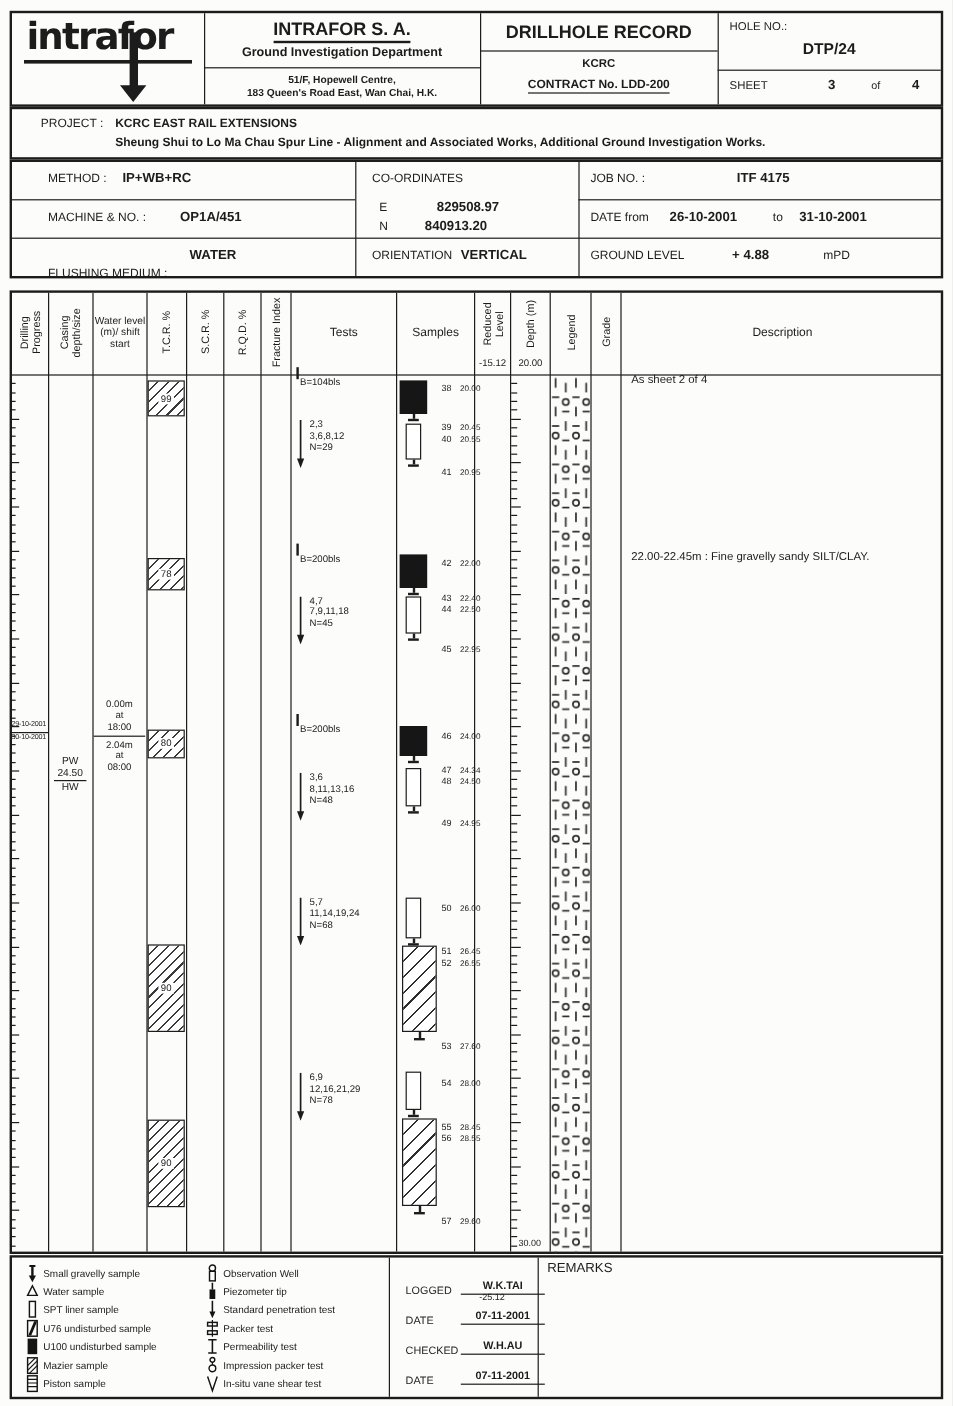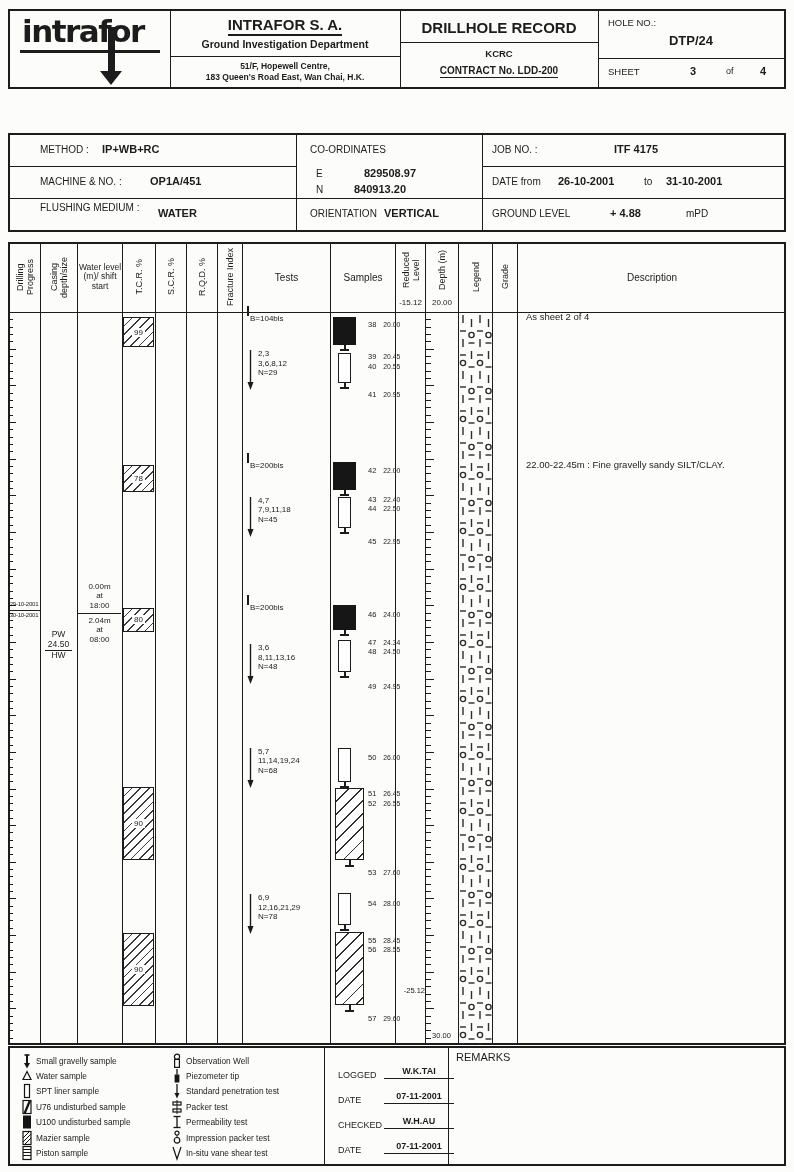--- a/index.html
+++ b/index.html
@@ -68,20 +68,25 @@
       <div class="abs" style="left:10px;top:6px;font-size:9.5px">HOLE NO.:</div>
       <div class="abs c bold" style="left:0;top:22px;width:186px;font-size:13px">DTP/24</div>
       <div class="hl" style="left:0;top:47px;width:186px"></div>
       <div class="abs" style="left:10px;top:55px;font-size:9.5px">SHEET</div>
       <div class="abs bold" style="left:92px;top:54px;font-size:11px">3</div>
       <div class="abs" style="left:128px;top:55px;font-size:9px">of</div>
       <div class="abs bold" style="left:162px;top:54px;font-size:11px">4</div>
     </div>
   </div>
 
+  <div class="abs b2" style="left:8px;top:89px;width:778px;height:44px">
+    <div class="abs" style="left:24px;top:7px;font-size:10px">PROJECT :</div>
+    <div class="abs bold" style="left:86px;top:7px;font-size:10px">KCRC EAST RAIL EXTENSIONS</div>
+    <div class="abs bold" style="left:86px;top:23px;font-size:10px">Sheung Shui to Lo Ma Chau Spur Line - Alignment and Associated Works, Additional Ground Investigation Works.</div>
+  </div>
 
   <div class="abs b2" style="left:8px;top:133px;width:778px;height:99px">
     <div class="vl" style="left:286px;top:0;height:95px"></div>
     <div class="vl" style="left:472px;top:0;height:95px"></div>
     <div class="hl" style="left:0;top:31px;width:286px"></div>
     <div class="hl" style="left:472px;top:31px;width:302px"></div>
     <div class="hl" style="left:0;top:63px;width:774px"></div>
 
     <div class="abs" style="left:30px;top:9px;font-size:10px">METHOD :</div>
     <div class="abs bold" style="left:92px;top:8px;font-size:11px">IP+WB+RC</div>
@@ -93,21 +98,21 @@
     <div class="abs bold" style="left:140px;top:40px;font-size:11px">OP1A/451</div>
     <div class="abs" style="left:306px;top:33px;font-size:10px">E</div>
     <div class="abs bold" style="left:354px;top:32px;font-size:11px">829508.97</div>
     <div class="abs" style="left:306px;top:49px;font-size:10px">N</div>
     <div class="abs bold" style="left:344px;top:48px;font-size:11px">840913.20</div>
     <div class="abs" style="left:482px;top:41px;font-size:10px">DATE  from</div>
     <div class="abs bold" style="left:548px;top:40px;font-size:11px">26-10-2001</div>
     <div class="abs" style="left:634px;top:41px;font-size:10px">to</div>
     <div class="abs bold" style="left:656px;top:40px;font-size:11px">31-10-2001</div>
 
-    <div class="abs" style="left:30px;top:67px;font-size:10px">FLUSHING MEDIUM :</div>
+    <div class="abs" style="left:30px;top:88px;font-size:10px">FLUSHING MEDIUM :</div>
     <div class="abs bold" style="left:148px;top:72px;font-size:11px">WATER</div>
     <div class="abs" style="left:300px;top:73px;font-size:10px">ORIENTATION</div>
     <div class="abs bold" style="left:374px;top:72px;font-size:11px">VERTICAL</div>
     <div class="abs" style="left:482px;top:73px;font-size:10px">GROUND LEVEL</div>
     <div class="abs bold" style="left:600px;top:72px;font-size:11px">+ 4.88</div>
     <div class="abs" style="left:676px;top:73px;font-size:10px">mPD</div>
   </div>
 
   <div class="abs b2" style="left:8px;top:242px;width:778px;height:803px"></div>
 
@@ -485,21 +490,21 @@
       <div class="abs " style="left:368px;top:1006.5px;width:56px;white-space:nowrap"><span class="sn">57</span><span class="sv">29.60</span></div>
       <div class="abs " style="left:9px;top:601.3px;width:30px;font-size:6px;text-align:center;letter-spacing:-0.2px">29-10-2001</div>
       <div class="abs " style="left:9px;top:610.3px;width:31px;height:1px;background:#1c1c1c"></div>
       <div class="abs " style="left:9px;top:612.3px;width:30px;font-size:6px;text-align:center;letter-spacing:-0.2px">30-10-2001</div>
       <div class="abs " style="left:41px;top:628.7px;width:35px;font-size:8.5px;line-height:10.5px;text-align:center">PW<br><span class="uln">24.50</span><br>HW</div>
       <div class="abs small8" style="left:78px;top:581.5px;width:43px;text-align:center">0.00m<br>at<br>18:00</div>
       <div class="abs " style="left:78px;top:612.5px;width:43px;height:1px;background:#1c1c1c"></div>
       <div class="abs small8" style="left:78px;top:615.5px;width:43px;text-align:center">2.04m<br>at<br>08:00</div>
       <div class="abs " style="left:526px;top:310.9px;width:252px;font-size:9.5px">As sheet 2 of 4</div>
       <div class="abs " style="left:526px;top:459.0px;width:252px;font-size:9.5px">22.00-22.45m : Fine gravelly sandy SILT/CLAY.</div>
-      <div class="abs " style="left:395px;top:986px;width:30px;font-size:7.5px;text-align:right">-25.12</div>
+      <div class="abs " style="left:395px;top:1076px;width:30px;font-size:7.5px;text-align:center">-25.12</div>
       <div class="abs " style="left:425px;top:1031px;width:33px;font-size:7.5px;text-align:center">30.00</div>
     </div>
 
   <div class="abs b2" style="left:8px;top:1046px;width:778px;height:120px">
     <div class="vl" style="left:314px;top:0;height:116px"></div>
     <div class="vl" style="left:438px;top:0;height:116px"></div>
     <div class="abs" style="left:446px;top:3px;font-size:11px">REMARKS</div>
 
     <div id="key-samples" class="abs" style="left:8px;top:5px;width:148px">
         <div class="keyrow">

